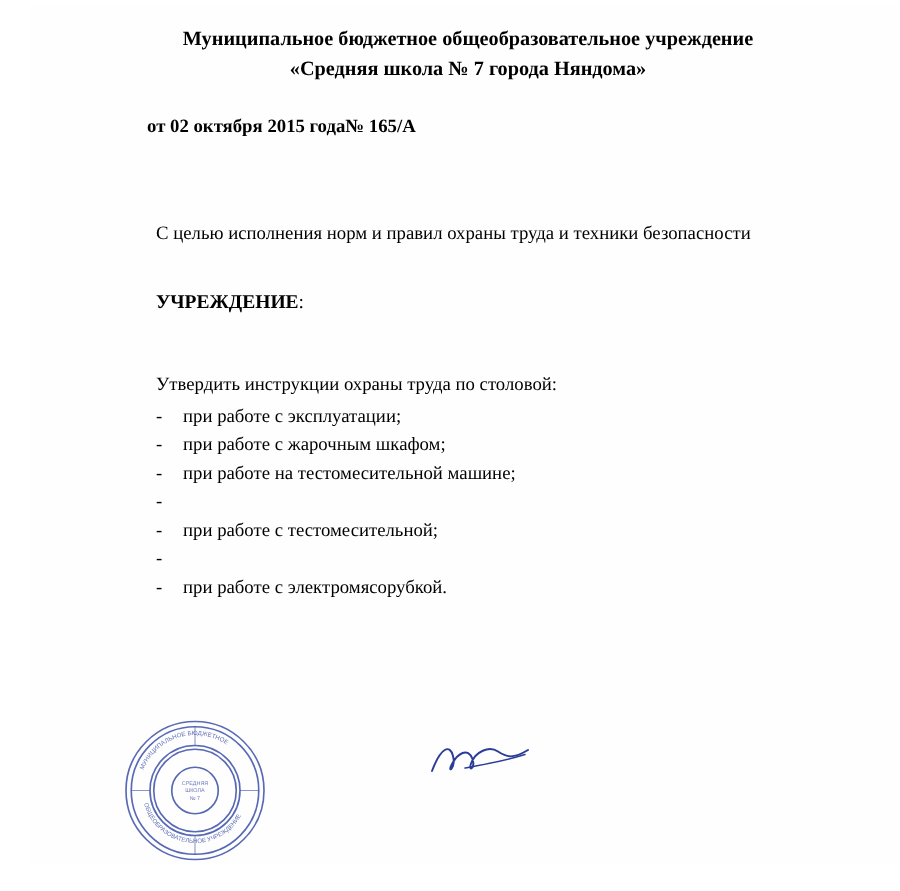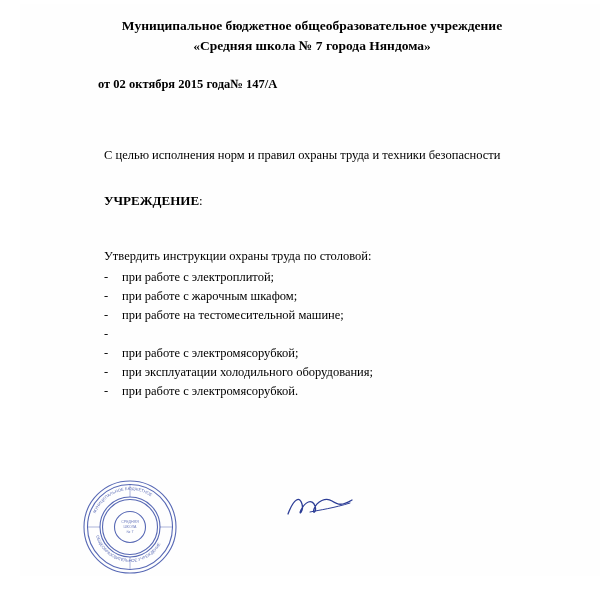--- a/index.html
+++ b/index.html
@@ -134,56 +134,55 @@
 
 <div class="page">
   <div class="sheet">
 
     <div class="header">Муниципальное бюджетное общеобразовательное учреждение</div>
     <div class="header-line2">«Средняя школа № 7 города Няндома»</div>
 
 
     <div class="date-row">
       <span>от 02 октября 2015 года</span>
-      <span>№ 147/А</span>
+      <span>№ 165/А</span>
     </div>
 
 
 
     <div class="purpose">С целью исполнения норм и правил охраны труда и техники безопасности</div>
 
     <div class="command">
       <span>УЧРЕЖДЕНИЕ</span><span class="colon">:</span>
     </div>
 
     <div class="approve-intro">Утвердить инструкции охраны труда по столовой:</div>
 
     <div class="list">
       <div class="list-item">
         <span class="list-dash">-</span>
-        <span>при работе с электроплитой;</span>
+        <span>при работе с эксплуатации;</span>
       </div>
       <div class="list-item">
         <span class="list-dash">-</span>
         <span>при работе с жарочным шкафом;</span>
       </div>
       <div class="list-item">
         <span class="list-dash">-</span>
         <span>при работе на тестомесительной машине;</span>
       </div>
       <div class="list-item">
         <span class="list-dash">-</span>
       </div>
       <div class="list-item">
         <span class="list-dash">-</span>
-        <span>при работе с электромясорубкой;</span>
-      </div>
-      <div class="list-item">
-        <span class="list-dash">-</span>
-        <span>при эксплуатации холодильного оборудования;</span>
+        <span>при работе с тестомесительной;</span>
+      </div>
+      <div class="list-item">
+        <span class="list-dash">-</span>
       </div>
       <div class="list-item">
         <span class="list-dash">-</span>
         <span>при работе с электромясорубкой.</span>
       </div>
     </div>
 
   </div>
 
   <div class="stamp">

